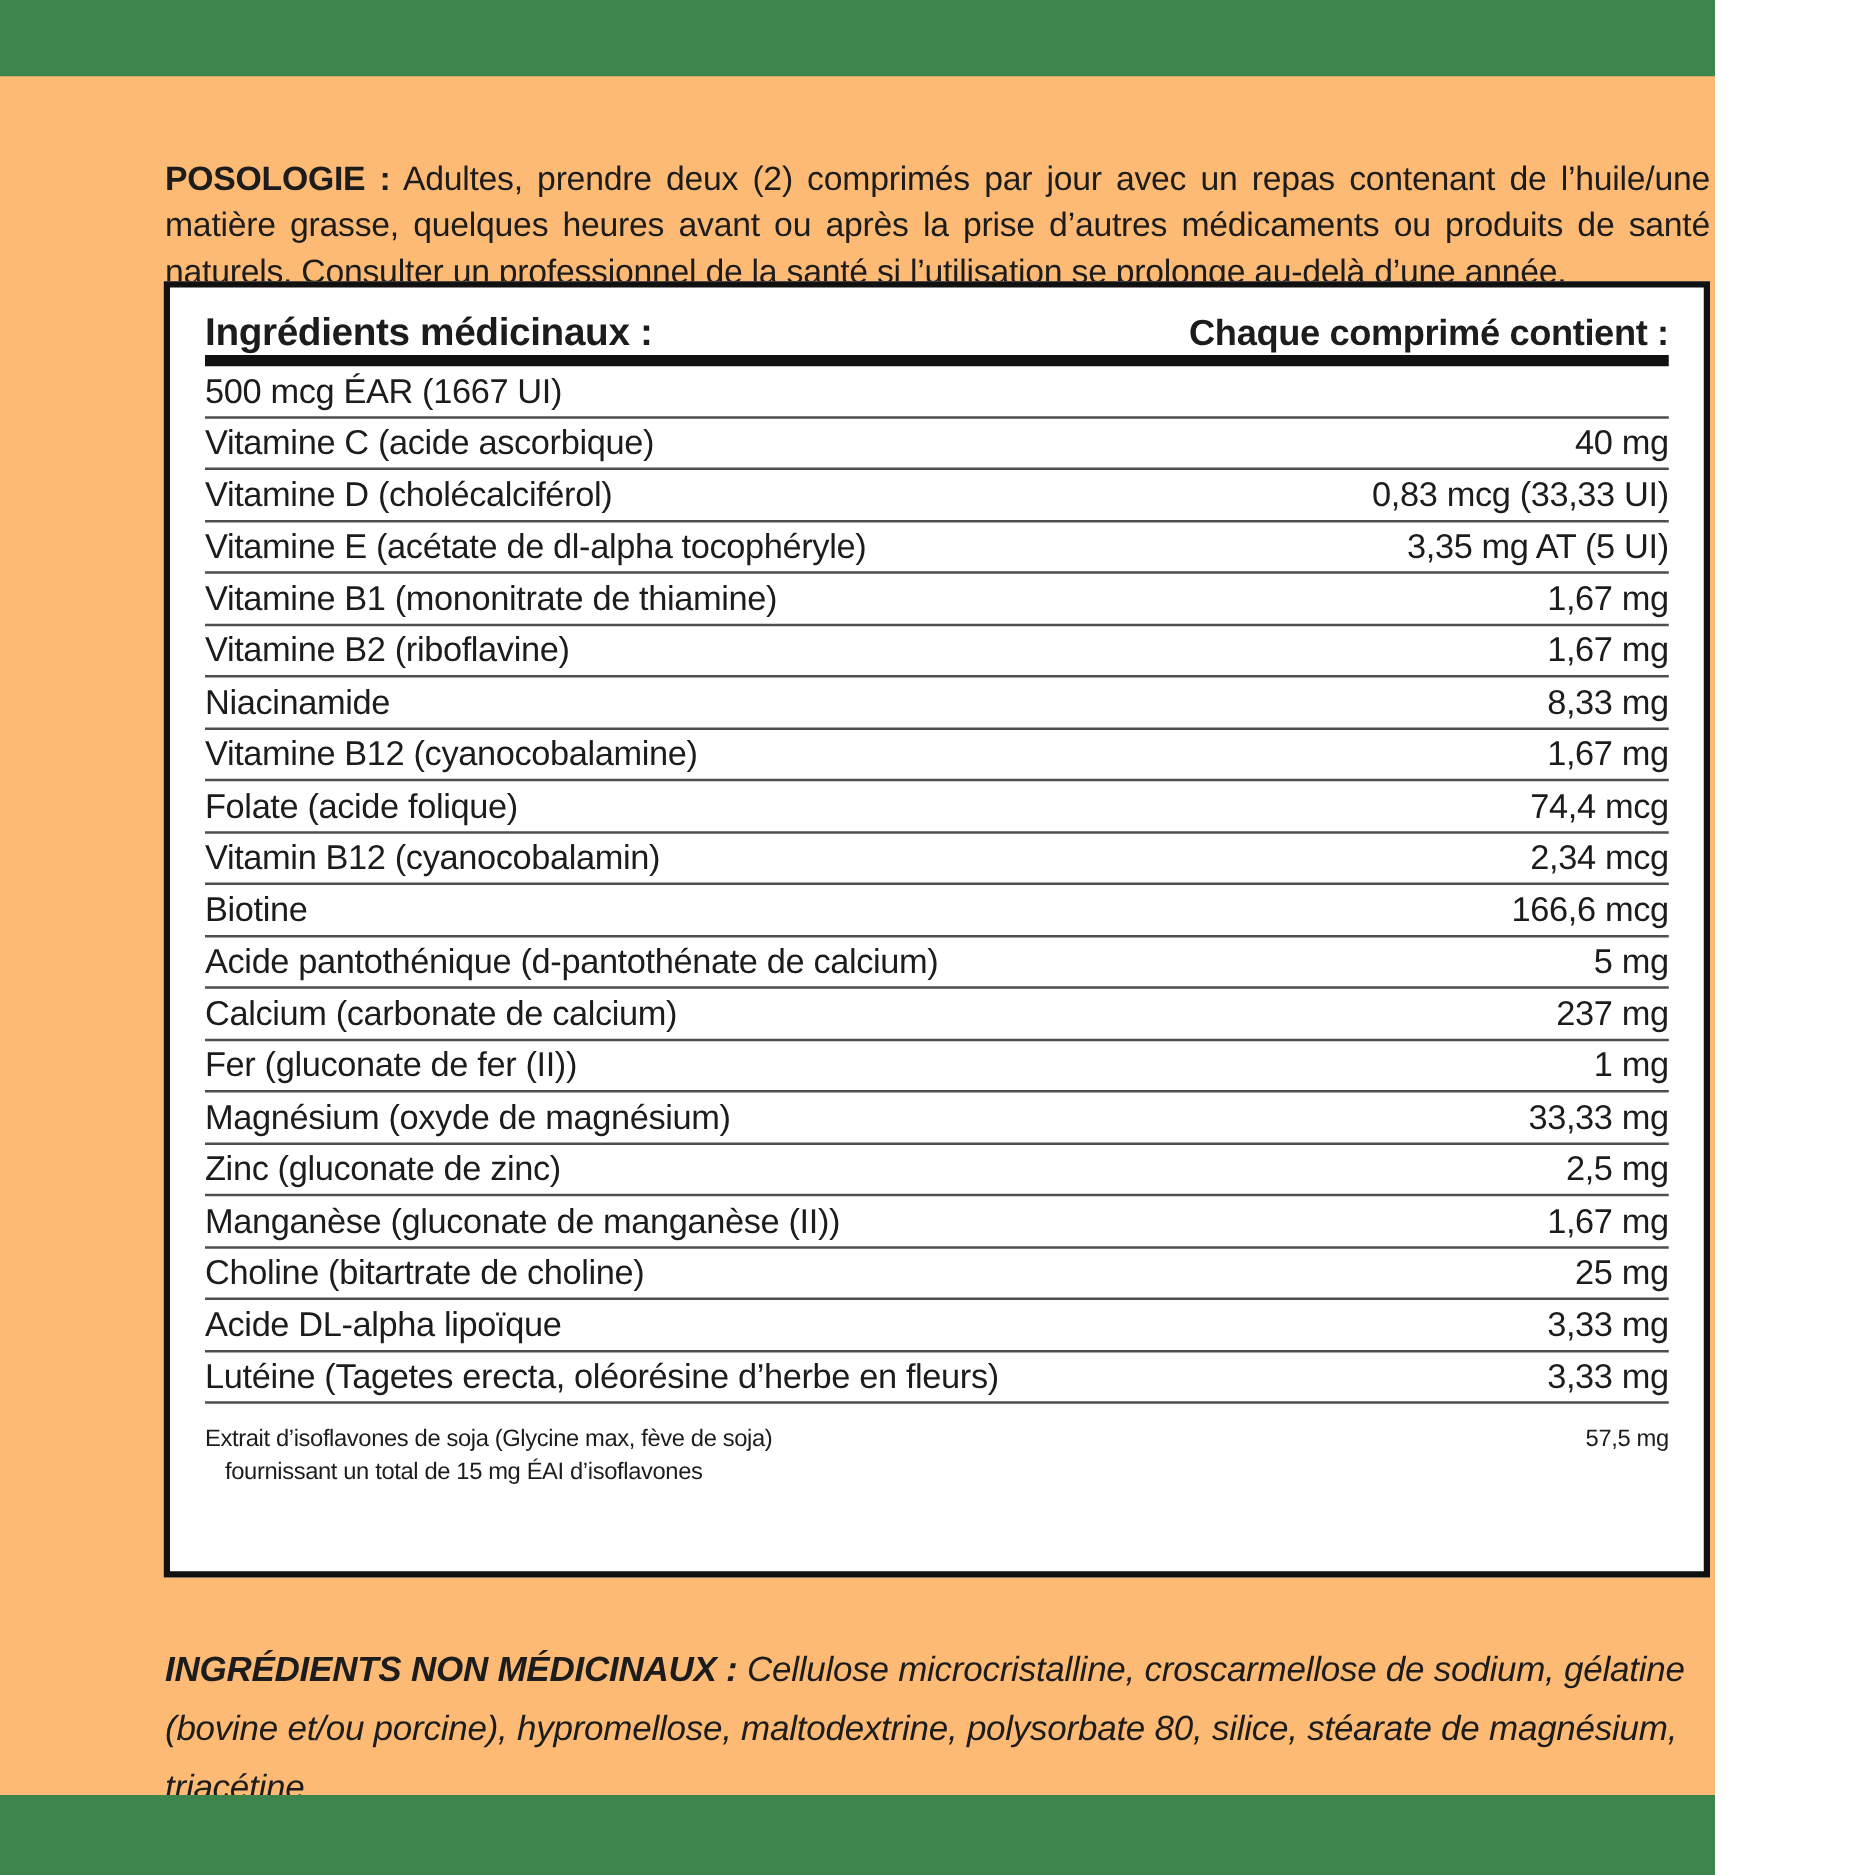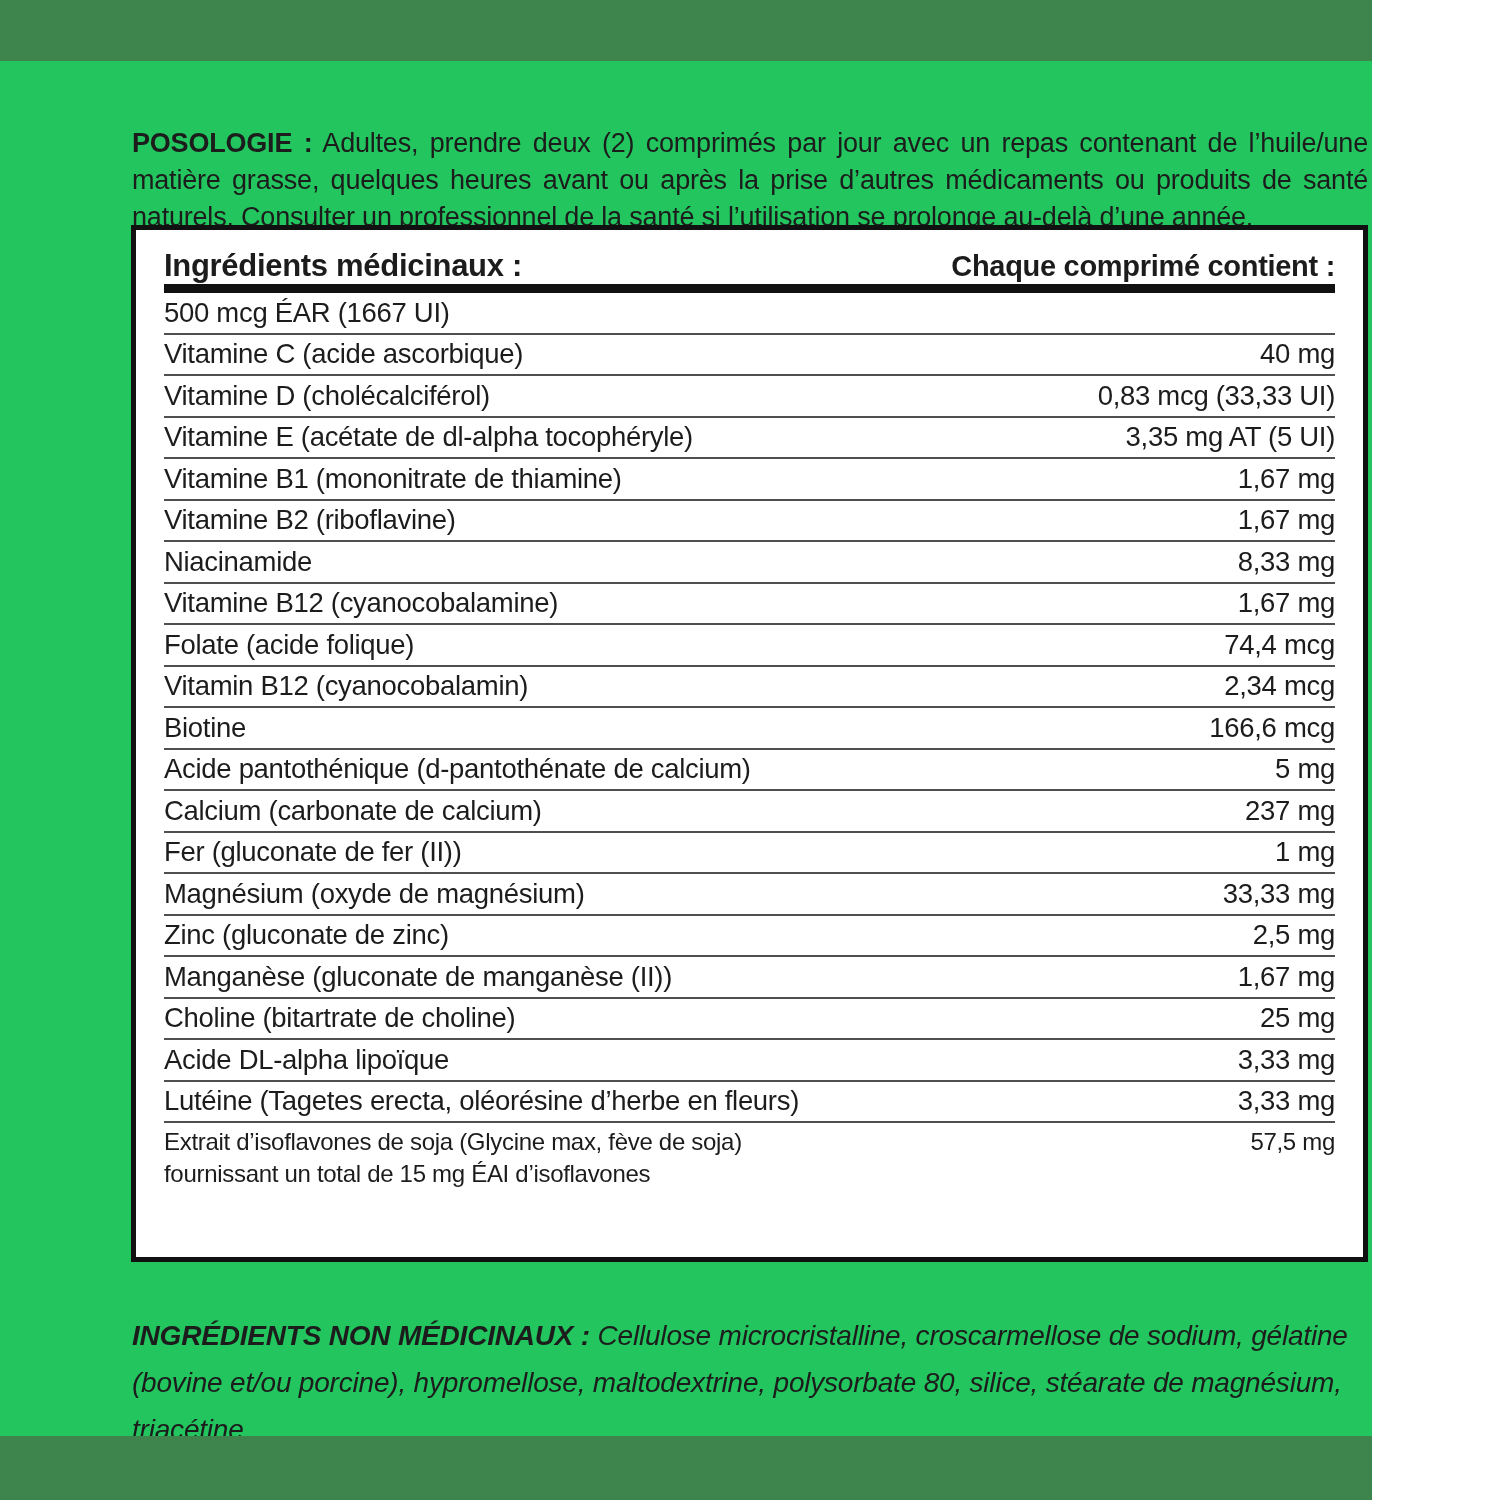--- a/index.html
+++ b/index.html
@@ -6,21 +6,21 @@
     margin: 0;
     padding: 0;
     background: #ffffff;
     font-family: "Liberation Sans", sans-serif;
     color: #1c1c1c;
   }
   .page {
     position: relative;
     width: 1372px;
     height: 1500px;
-    background: #22c55e;
+    background: #fdba74;
     overflow: hidden;
   }
   .green-bar {
     position: absolute;
     left: 0;
     width: 1500px;
     background: #3E844D;
   }
   .green-bar.top { top: 0; height: 61px; }
   .green-bar.bottom { top: 1436px; height: 64px; }
@@ -74,33 +74,34 @@
     justify-content: space-between;
     align-items: center;
     height: 39.5px;
     border-bottom: 2px solid #4f4f4f;
     font-size: 27.5px;
     letter-spacing: -0.3px;
     white-space: nowrap;
   }
   .row .amount { text-align: right; }
   .row-multi {
-    padding-top: 5px;
-    font-size: 24px;
+    padding-top: 18px;
+    font-size: 19px;
     letter-spacing: -0.3px;
   }
   .row-multi .line1 {
     display: flex;
     justify-content: space-between;
     align-items: center;
     white-space: nowrap;
   }
   .row-multi .line2 {
     padding-top: 4px;
     white-space: nowrap;
+    margin-left: 16px;
   }
 
   .non-medicinal {
     position: absolute;
     left: 132px;
     top: 1284px;
     width: 1240px;
     font-size: 28px;
     line-height: 47px;
     letter-spacing: -0.2px;

